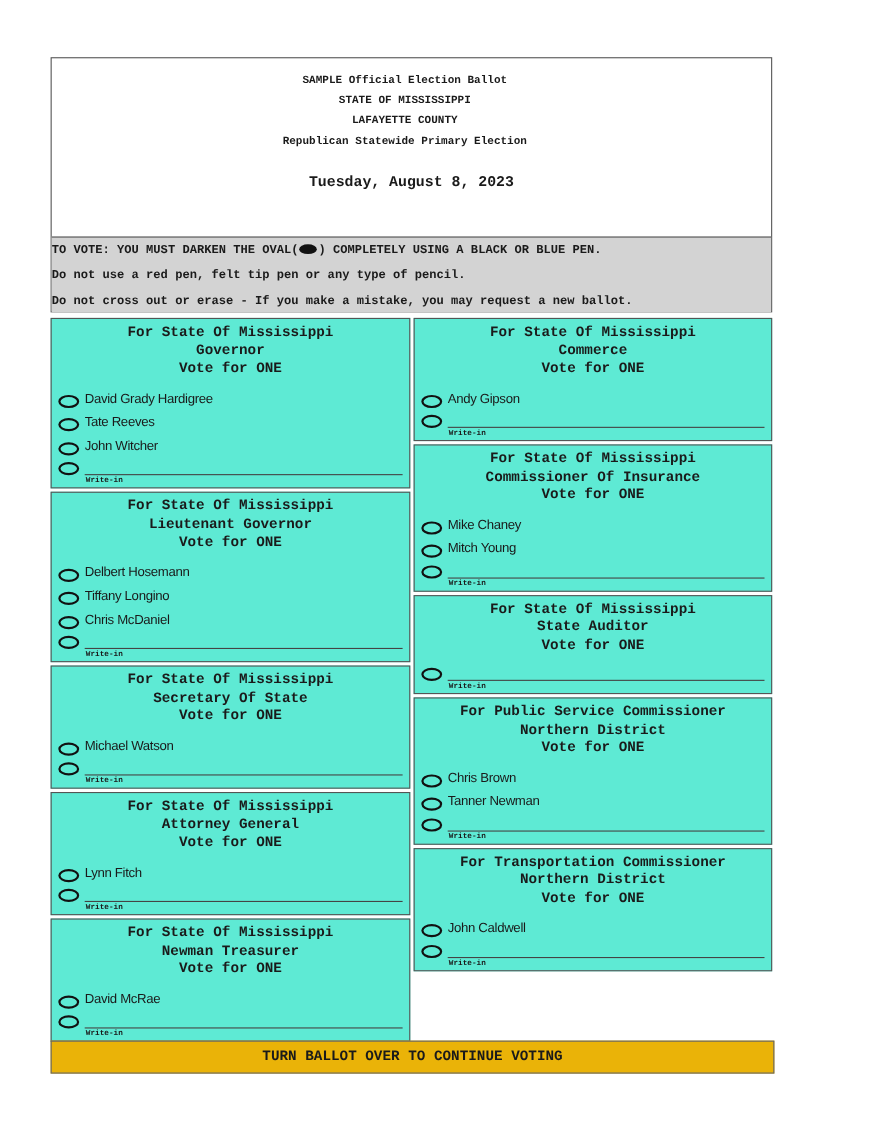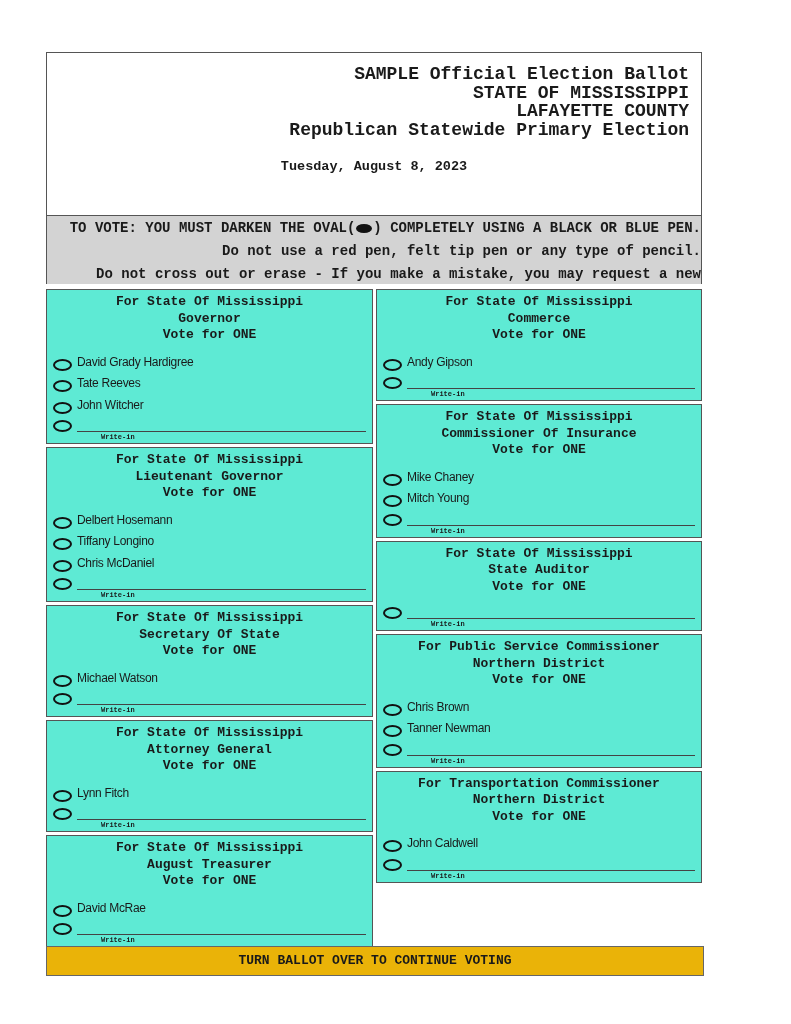--- a/index.html
+++ b/index.html
@@ -1,40 +1,40 @@
 <!DOCTYPE html>
 <html><head>
 <meta charset="utf-8">
 <style>
   html, body { margin:0; padding:0; background:#ffffff; }
   body { width:791px; height:1024px; position:relative; overflow:hidden; }
   .mono { font-family: "Liberation Mono", "DejaVu Sans Mono", monospace; font-weight:bold; color:#1a1a1a; }
   .sans { font-family: "Liberation Sans", "DejaVu Sans", sans-serif; color:#1a1a1a; }
 
   #header-box { position:absolute; left:46px; top:52px; width:656px; height:232px; border:1.5px solid #555; box-sizing:border-box; }
-  #header-titles { position:absolute; left:0; right:12px; top:12px; text-align:right; font-size:18px; line-height:18.5px; }
+  #header-titles { position:absolute; left:0; right:12px; top:12px; text-align:center; font-size:10px; line-height:18.5px; }
   #header-date { position:absolute; left:0; right:0; top:106px; text-align:center; font-size:13.5px;font-family:Liberation Mono, monospace; }
-  #instructions { position:absolute; left:0; right:0; top:162px; height:68px; background:#d3d3d3; border-top:1.5px solid #555; text-align:right; font-size:14px; }
+  #instructions { position:absolute; left:0; right:0; top:162px; height:68px; background:#d3d3d3; border-top:1.5px solid #555; text-align:left; font-size:11px; }
   #instructions .line { height:23px; line-height:23px; }
   #instructions .line:first-child { margin-top:1px; }
   .oval-filled { display:inline-block; width:16px; height:9px; border-radius:50%; background:#111; vertical-align:-1px; margin:0 1px; }
 
   .col { position:absolute; top:289px; }
   #col-left { left:46px; width:327px; }
   #col-right { left:376px; width:326px; }
   .contest { position:relative; border:1.5px solid #555; box-sizing:border-box; margin-bottom:3px; background:#5eead4; }
   .contest-head { text-align:center; font-size:13px; line-height:16.5px; padding-top:4px; }
   .candidates { padding-top:11px;text-align:right; }
   .cand { position:relative; height:21.5px; }
   .oval { position:absolute; left:6px; top:4px; width:15px; height:8px; border:2.5px solid #111; border-radius:50%; }
   .cand-name { position:absolute; left:30px; top:0px; font-size:12px; letter-spacing:-0.3px; }
   .writein { position:relative; height:24px; }
   .writein .oval { top:1px; }
   .writein-line { position:absolute; left:30px; right:6px; top:12px; border-top:1.3px solid #444; }
-  .writein-label { position:absolute; left:31px; top:14px; font-size:7px;margin-left:23px; }
+  .writein-label { position:absolute; left:31px; top:14px; font-size:7px; }
 
   #footer-band { position:absolute; left:46px; top:946px; width:658px; height:30px; background:#eab308; border:1.5px solid #666; box-sizing:border-box; text-align:center; line-height:28px; font-size:13px; }
 </style>
 </head>
 <body>
 
 <div id="header-box">
   <div id="header-titles" class="mono">
     <div>SAMPLE Official Election Ballot</div>
     <div>STATE OF MISSISSIPPI</div>
@@ -134,21 +134,21 @@
         <div class="writein">
           <span class="oval"></span>
           <span class="writein-line"></span>
           <span class="writein-label mono">Write-in</span>
         </div>
       </div>
     </div>
     <div class="contest">
       <div class="contest-head mono">
         <div>For State Of Mississippi</div>
-        <div>August Treasurer</div>
+        <div>Newman Treasurer</div>
         <div>Vote for ONE</div>
       </div>
       <div class="candidates">
         <div class="cand">
           <span class="oval"></span>
           <span class="cand-name sans">David McRae</span>
         </div>
         <div class="writein">
           <span class="oval"></span>
           <span class="writein-line"></span>

